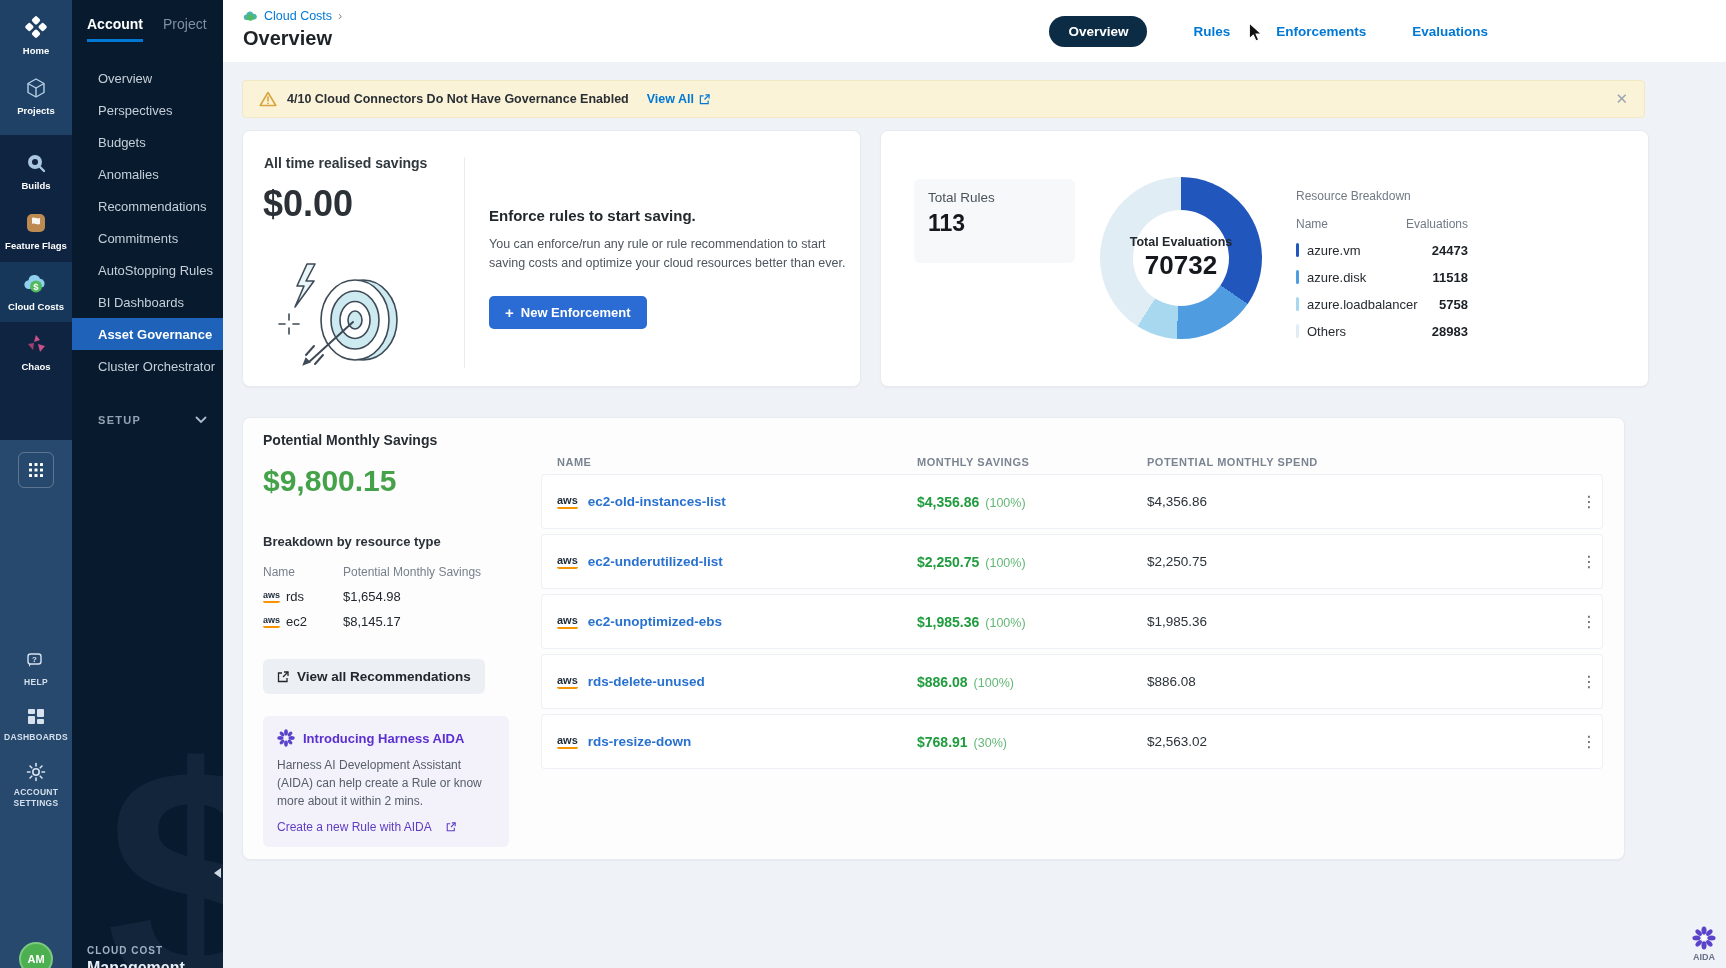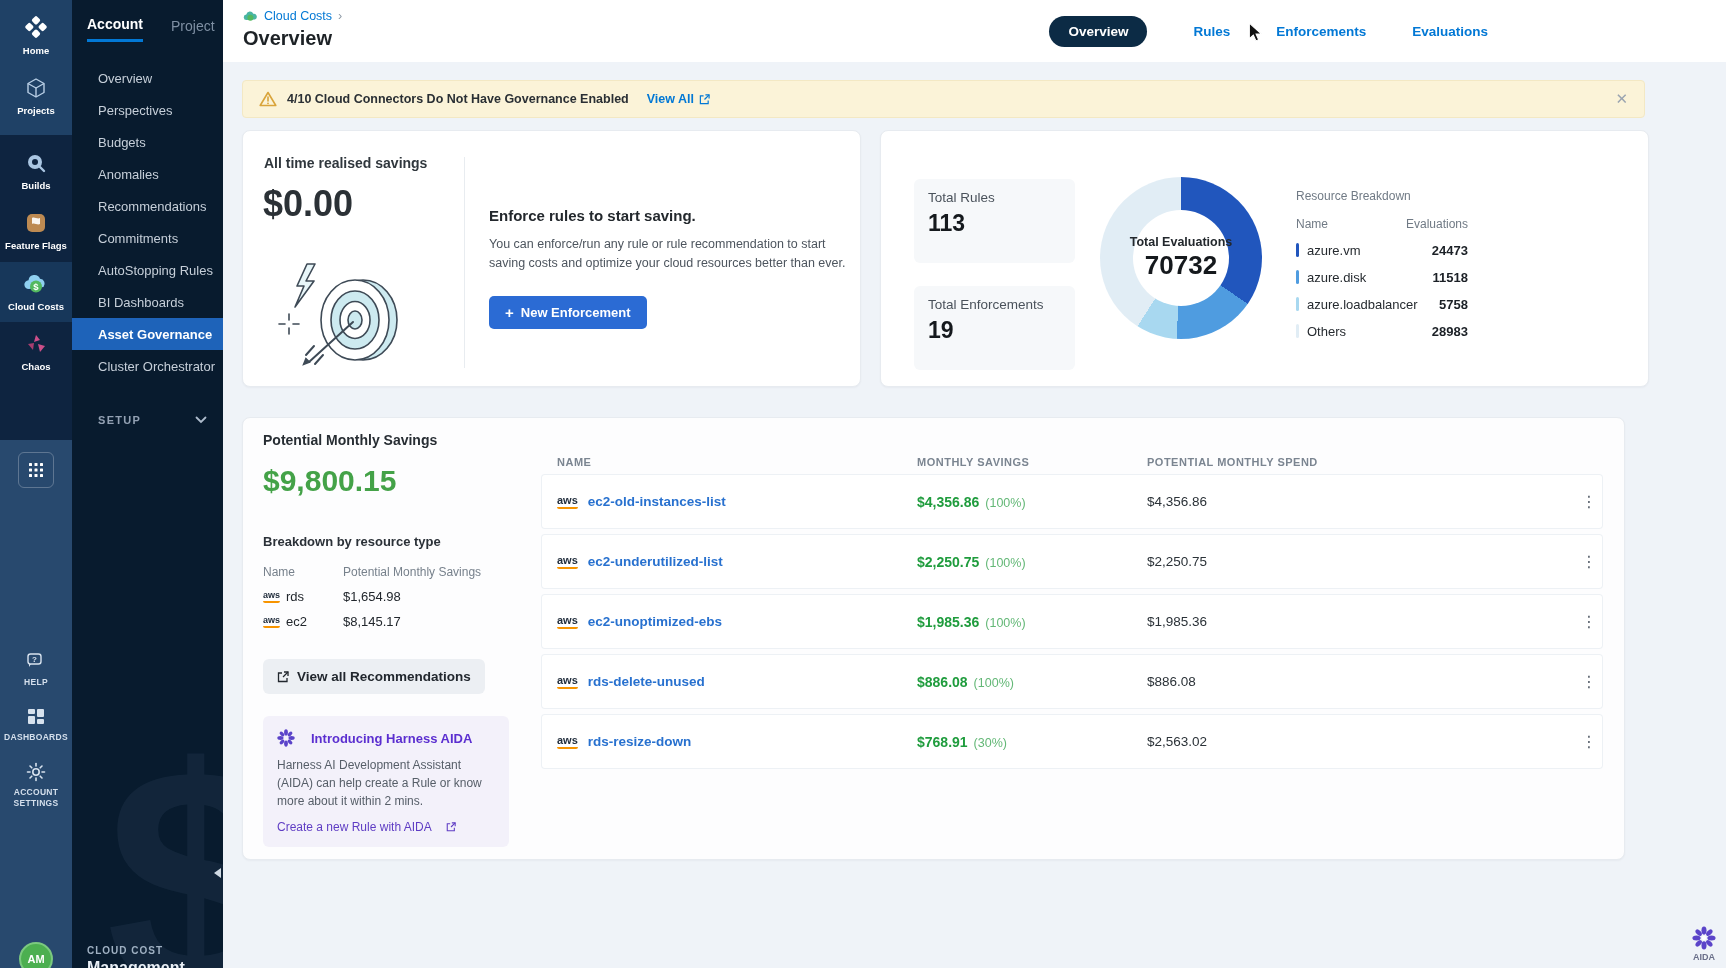--- a/index.html
+++ b/index.html
@@ -18,21 +18,21 @@
   .rail-item.active{background:#17375a;}
   .rail-bottom .rail-lbl{color:#d4dfec;font-size:8.5px;letter-spacing:.3px;}
   .grid-btn{margin:12px auto 4px;width:34px;height:34px;border:1px solid rgba(255,255,255,.25);border-radius:6px;
     display:flex;align-items:center;justify-content:center;cursor:pointer;}
   .rail-spacer{height:150px;}
   .rail-avatar{position:absolute;left:50%;transform:translateX(-50%);bottom:-8px;width:30px;height:30px;border-radius:50%;
     background:#4caf50;border:2px solid #7bc97f;color:#fff;font-size:11px;font-weight:700;
     display:flex;align-items:center;justify-content:center;cursor:pointer;}
   
   .sidenav{position:absolute;left:72px;top:0;width:151px;height:968px;background:#081b2e;z-index:20;overflow:hidden;}
-  .sidenav-tabs{display:flex;gap:28px;padding:16px 0 0 15px;align-items:center;}
+  .sidenav-tabs{display:flex;gap:20px;padding:16px 0 0 15px;}
   .side-tab{font-size:14px;cursor:pointer;padding-bottom:7px;}
   .side-tab.active{color:#fff;font-weight:700;border-bottom:3px solid #0278d5;}
   .side-tab.inactive{color:#7e8fa3;}
   .sidenav-items{margin-top:20px;}
   .snav-item{color:#c6cfd9;font-size:13px;padding:8.5px 8px 8.5px 26px;cursor:pointer;white-space:nowrap;}
   .snav-item.active{background:#1e63b9;color:#fff;font-weight:600;}
   .setup-row{margin-top:24px;display:flex;align-items:center;justify-content:space-between;
     padding:8px 16px 8px 26px;color:#93a1b3;font-size:11px;font-weight:700;letter-spacing:1.3px;cursor:pointer;}
   .watermark{position:absolute;bottom:-96px;left:34px;font-size:320px;font-weight:700;color:rgba(140,172,205,.08);pointer-events:none;}
   .sidenav-footer{position:absolute;bottom:-9px;left:15px;}
@@ -99,21 +99,21 @@
   .pot-sub{font-size:13px;font-weight:600;color:#2b3138;margin-top:36px;}
   .pot-head{display:flex;margin-top:16px;font-size:12px;color:#77818c;}
   .pot-col1{width:80px;}
   .pot-row{display:flex;align-items:center;margin-top:10px;font-size:13px;color:#22272d;}
   .pot-row .pot-col1{display:flex;align-items:center;gap:6px;}
   .aws-badge{font-size:9px;font-weight:700;color:#232f3e;line-height:1;display:inline-block;}
   .aws-badge .aws-smile{display:block;border-bottom:2px solid #f79400;border-radius:0 0 8px 8px;margin-top:1px;}
   .viewall-btn{display:inline-flex;align-items:center;gap:8px;margin-top:30px;background:#eceff3;border:none;
     border-radius:6px;padding:10px 14px;font-size:13.5px;font-weight:700;color:#22272e;cursor:pointer;font-family:inherit;}
   .aida-box{margin-top:22px;width:246px;background:#f3f1fa;border-radius:6px;padding:13px 14px;box-sizing:border-box;}
-  .aida-head{display:flex;align-items:center;gap:16px;font-size:13px;font-weight:700;color:#5b2fd0;}
+  .aida-head{display:flex;align-items:center;gap:8px;font-size:13px;font-weight:700;color:#5b2fd0;}
   .aida-body{font-size:12px;color:#565e68;line-height:1.5;margin-top:9px;}
   .aida-link{display:flex;align-items:center;gap:14px;margin-top:10px;font-size:12px;color:#5f3dc4;cursor:pointer;}
   
   .recs{position:absolute;left:299px;top:14px;right:22px;}
   .thead{display:flex;margin-top:24px;font-size:11px;font-weight:700;letter-spacing:.5px;color:#7b8591;padding-left:15px;}
   .col-name{width:360px;}
   .col-savings{width:230px;}
   .col-spend{flex:1;}
   .col-actions{width:26px;text-align:center;}
   .trow{display:flex;align-items:center;height:53px;margin-top:7px;background:#fff;
@@ -353,24 +353,20 @@
           <span class="btn-plus">+</span>
           <span>New Enforcement</span>
         </button>
       </div>
     </div>
 
     <div class="card card-stats">
       <div class="statbox b1">
         <div class="stat-label">Total Rules</div>
         <div class="stat-value">113</div>
-      </div>
-      <div class="statbox b2">
-        <div class="stat-label">Total Enforcements</div>
-        <div class="stat-value">19</div>
       </div>
       <div class="donut" style="background: conic-gradient(rgb(33, 86, 189) 0deg, rgb(33, 86, 189) 124.559deg, rgb(79, 156, 224) 124.559deg, rgb(79, 156, 224) 183.181deg, rgb(168, 216, 240) 183.181deg, rgb(168, 216, 240) 212.487deg, rgb(225, 237, 245) 212.487deg, rgb(225, 237, 245) 360deg);">
         <div class="donut-hole">
           <div class="donut-label">Total Evaluations</div>
           <div class="donut-value">70732</div>
         </div>
       </div>
       <div class="legend">
         <div class="legend-title">Resource Breakdown</div>
         <div class="legend-head">

